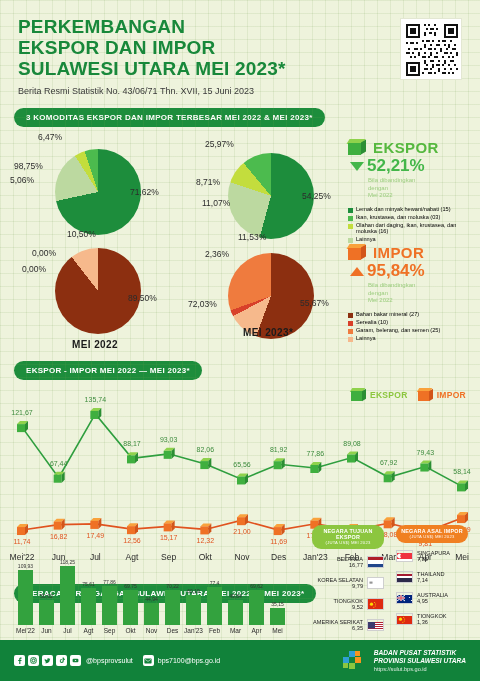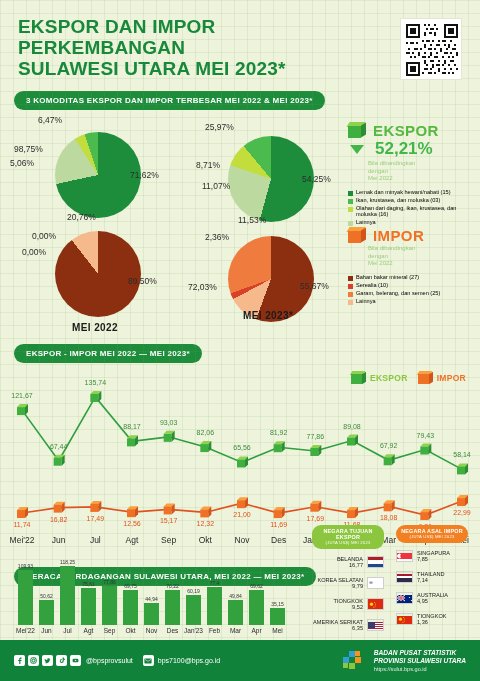--- a/index.html
+++ b/index.html
@@ -73,21 +73,21 @@
     font-size: 10px;
     font-weight: bold;
     color: #1b1b1b;
     letter-spacing: .4px;
   }
 
   
   .kpi { position: absolute; }
   .kpi-head { display: flex; align-items: center; gap: 5px; }
   .kpi-name { font-size: 15px; font-weight: bold; letter-spacing: .4px; }
-  .kpi-val { font-size: 17px; font-weight: bold; display: flex; align-items: center; gap: 11px; margin-left: 2px; }
+  .kpi-val { font-size: 17px; font-weight: bold; display: flex; align-items: center; gap: 3px; margin-left: 2px; }
   .arrow-d { width: 0; height: 0; border-left: 7px solid transparent; border-right: 7px solid transparent; border-top: 9px solid #43b649; }
   .arrow-u { width: 0; height: 0; border-left: 7px solid transparent; border-right: 7px solid transparent; border-bottom: 9px solid #ef7125; }
   .kpi-note { font-size: 6px; line-height: 7.5px; margin-left: 20px; margin-top: 1px; }
   .legend { margin-top: 6px; }
   .legend-item { display: flex; align-items: flex-start; gap: 3px; margin-bottom: 1px; }
   .sw { width: 5px; height: 5px; margin-top: 2px; flex: 0 0 5px; }
   .legend-txt { font-size: 5.6px; line-height: 6.6px; }
 
   
   .box-ico { width: 20px; height: 17px; position: relative; }
@@ -148,24 +148,25 @@
   .fweb { color: #dfeee2; font-size: 5.6px; font-style: normal; font-weight: normal; }
 </style>
 </head>
 <body>
 
 <div class="page">
   <div class="grid-bg"></div>
 
   <div class="header">
     <div class="title">
+      <div>PERKEMBANGAN</div>
       <div>EKSPOR DAN IMPOR</div>
-      <div>PERKEMBANGAN</div>
       <div>SULAWESI UTARA MEI 2023*</div>
     </div>
+    <div class="subtitle">Berita Resmi Statistik No. 43/06/71 Thn. XVII, 15 Juni 2023</div>
     <div class="qr">
       <svg width="56" height="56" viewBox="0 0 56 56">
         <rect width="56" height="56" fill="#fff"></rect>
         <g fill="#111">
           <rect x="2" y="2" width="14" height="14"></rect>
             <rect x="4" y="4" width="10" height="10" fill="#fff"></rect>
             <rect x="6" y="6" width="6" height="6"></rect>
           <rect x="40" y="2" width="14" height="14"></rect>
             <rect x="42" y="4" width="10" height="10" fill="#fff"></rect>
             <rect x="44" y="6" width="6" height="6"></rect>
@@ -262,21 +263,21 @@
     <div class="pie-lbl" style="left:10px; top:44px;">5,06%</div>
 
     <div class="pie" id="pie-e23" style="left: 228px; top: 22px; background: conic-gradient(rgb(29, 141, 60) 0deg, rgb(29, 141, 60) 195.3deg, rgb(188, 217, 160) 195.3deg, rgb(188, 217, 160) 288.792deg, rgb(195, 221, 61) 288.792deg, rgb(195, 221, 61) 320.148deg, rgb(76, 187, 78) 320.148deg, rgb(76, 187, 78) 360deg);"></div>
     <div class="pie-lbl" style="left:302px; top:60px;">54,25%</div>
     <div class="pie-lbl" style="left:205px; top:8px;">25,97%</div>
     <div class="pie-lbl" style="left:196px; top:46px;">8,71%</div>
     <div class="pie-lbl" style="left:202px; top:67px;">11,07%</div>
 
     <div class="pie" id="pie-i22" style="left: 55px; top: 117px; background: conic-gradient(rgb(140, 47, 16) 0deg, rgb(140, 47, 16) 322.194deg, rgb(246, 185, 140) 322.194deg, rgb(246, 185, 140) 359.993deg, rgb(216, 64, 42) 359.993deg, rgb(216, 64, 42) 359.996deg, rgb(239, 123, 62) 359.996deg, rgb(239, 123, 62) 360deg);"></div>
     <div class="pie-lbl" style="left:128px; top:162px;">89,50%</div>
-    <div class="pie-lbl" style="left:67px; top:98px;">20,76%</div>
+    <div class="pie-lbl" style="left:67px; top:98px;">10,50%</div>
     <div class="pie-lbl" style="left:32px; top:117px;">0,00%</div>
     <div class="pie-lbl" style="left:22px; top:133px;">0,00%</div>
 
     <div class="pie" id="pie-i23" style="left: 228px; top: 122px; background: conic-gradient(rgb(140, 47, 16) 0deg, rgb(140, 47, 16) 200.412deg, rgb(246, 185, 140) 200.412deg, rgb(246, 185, 140) 241.92deg, rgb(216, 64, 42) 241.92deg, rgb(216, 64, 42) 250.416deg, rgb(239, 123, 62) 250.416deg, rgb(239, 123, 62) 360deg);"></div>
     <div class="pie-lbl" style="left:300px; top:167px;text-align:center;">55,67%</div>
     <div class="pie-lbl" style="left:238px; top:101px;">11,53%</div>
     <div class="pie-lbl" style="left:205px; top:118px;">2,36%</div>
     <div class="pie-lbl" style="left:188px; top:168px;">72,03%</div>
 
     <div class="pie-cap" style="left:72px; top:208px;">MEI 2022</div>
@@ -321,20 +322,24 @@
     </div>
 
     <div class="kpi" style="left:348px; top:113px; width:126px;">
       <div class="kpi-head">
         <div class="box-ico">
           <div class="top" style="background:#f9a23c;"></div>
           <div class="front" style="background:#ef7125;"></div>
           <div class="side" style="background:#d2551a;"></div>
         </div>
         <div class="kpi-name" style="color:#ef7125;">IMPOR</div>
+      </div>
+      <div class="kpi-val" style="color:#ef7125;">
+        <span class="arrow-u"></span>
+        <span>95,84%</span>
       </div>
       <div class="kpi-note" style="color:#9ccd7f;">
         <div>Bila dibandingkan</div>
         <div>dengan</div>
         <div>Mei 2022</div>
       </div>
       <div class="legend">
         <div class="legend-item">
           <span class="sw" style="background:#8c2f10;"></span>
           <span class="legend-txt">Bahan bakar mineral (27)</span>

